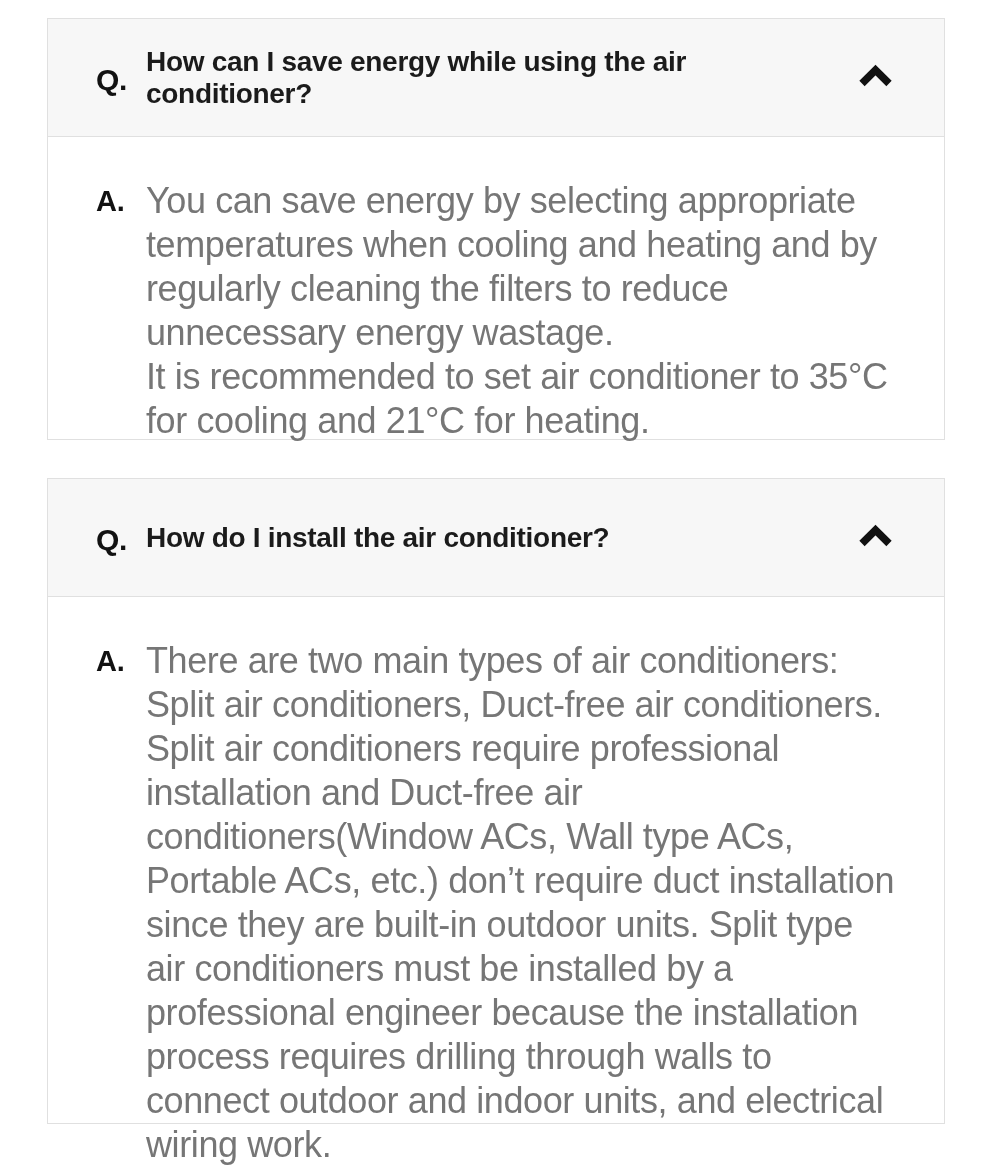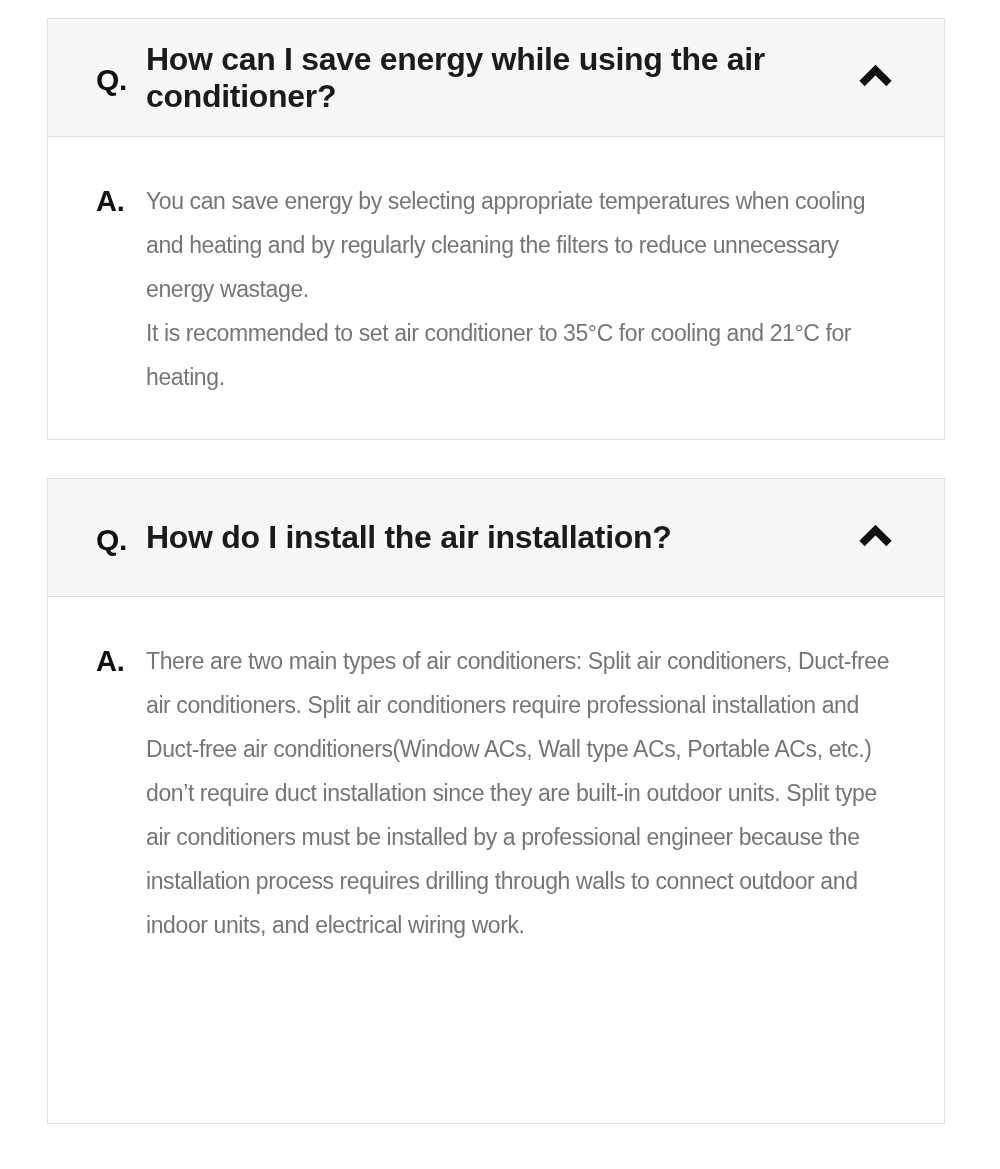--- a/index.html
+++ b/index.html
@@ -38,21 +38,21 @@
   .q-label {
     font-size: 30px;
     font-weight: 700;
     color: #111111;
     width: 50px;
     flex: 0 0 50px;
     letter-spacing: -0.3px;
     padding-top: 4px;
   }
   .q-text {
-    font-size: 32px;
+    font-size: 28px;
     font-weight: 600;
     color: #1b1b1b;
     letter-spacing: -0.3px;
   }
   .chevron-btn {
     margin-left: auto;
     background: none;
     border: none;
     cursor: pointer;
     padding: 0;
@@ -70,21 +70,21 @@
   .a-label {
     font-size: 29px;
     font-weight: 700;
     color: #111111;
     width: 50px;
     flex: 0 0 50px;
     line-height: 44px;
     letter-spacing: -0.3px;
   }
   .a-text {
-    font-size: 23px;
+    font-size: 36px;
     font-weight: 400;
     color: #767676;
     line-height: 44px;
     letter-spacing: -0.4px;
     max-width: 752px;
   }
   .a-text p { margin: 0; }
 </style>
 </head>
 <body>
@@ -109,21 +109,21 @@
         <div class="a-text">
           <p>You can save energy by selecting appropriate temperatures when cooling and heating and by regularly cleaning the filters to reduce unnecessary energy wastage.</p>
           <p>It is recommended to set air conditioner to 35°C for cooling and 21°C for heating.</p>
         </div>
       </div>
     </section>
 
     <section class="faq-item">
       <header class="faq-question">
         <span class="q-label">Q.</span>
-        <span class="q-text">How do I install the air installation?</span>
+        <span class="q-text">How do I install the air conditioner?</span>
         <button class="chevron-btn">
           <span>
             <svg width="37" height="25" viewBox="0 0 37 25">
               <polyline points="5,19.5 18.5,6 32,19.5" fill="none" stroke="#111111" stroke-width="7.5" stroke-linejoin="miter"></polyline>
             </svg>
           </span>
         </button>
       </header>
       <div class="faq-answer pad-b">
         <span class="a-label">A.</span>

